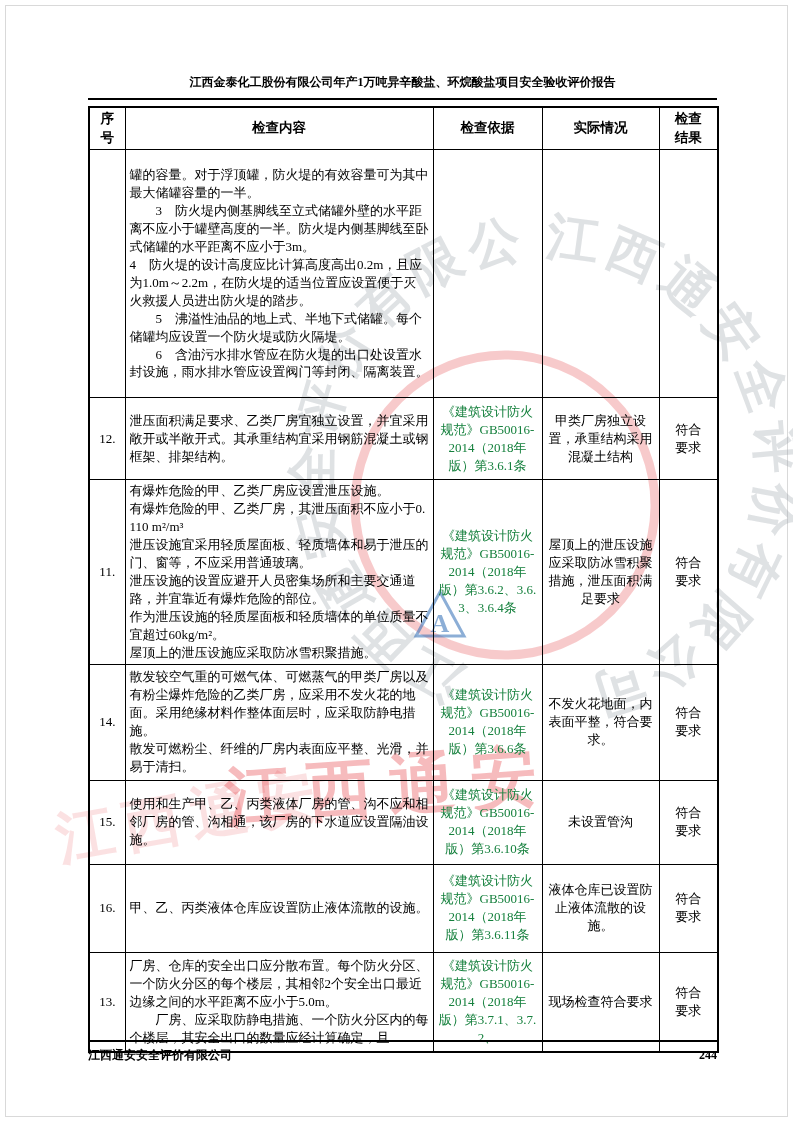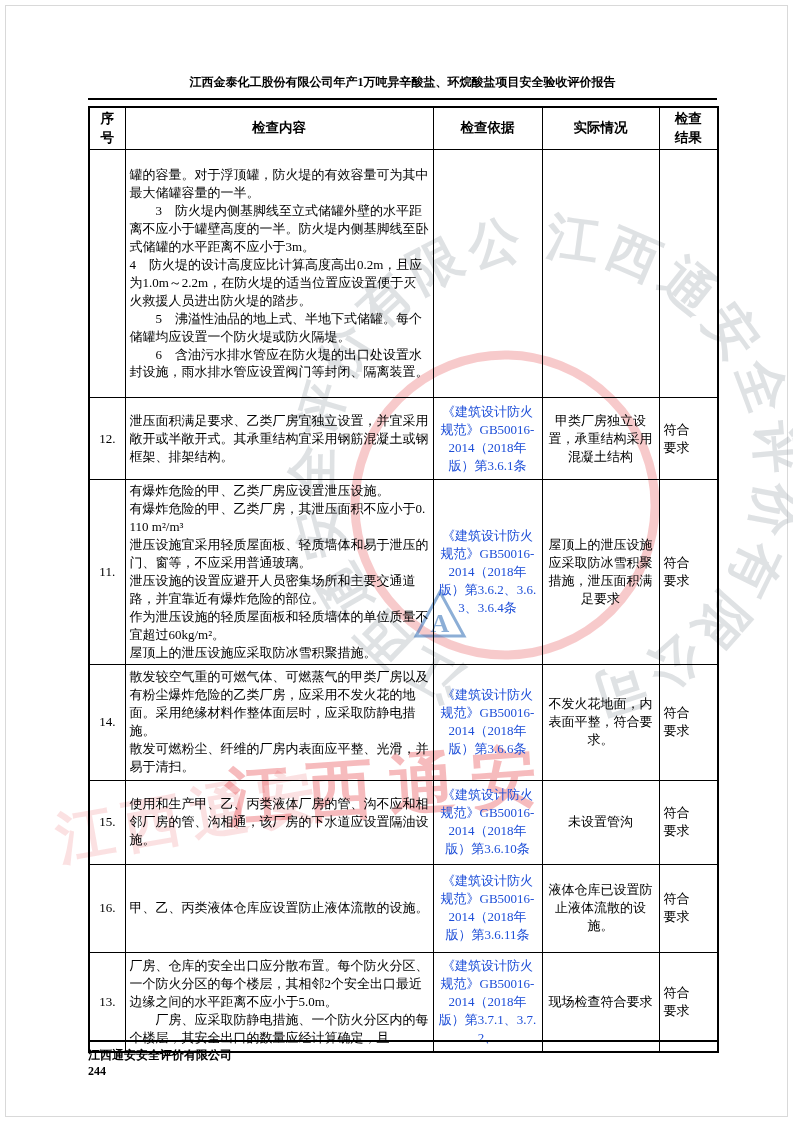--- a/index.html
+++ b/index.html
@@ -21,29 +21,29 @@
     border-collapse:collapse; table-layout:fixed;
     font-size:13px; line-height:1.38; border:2px solid #000;
   }
   .report-table th, .report-table td {
     border:1px solid #000; padding:2px 4px;
     white-space:pre-wrap; vertical-align:middle; word-break:break-all;
   }
   .report-table th { font-weight:bold; text-align:center; font-size:13.5px; }
   .cell-no { text-align:center; }
   .cell-content { text-align:left; padding:3px 5px; }
-  .cell-basis { text-align:center; color:#1d4ed8; }
+  .cell-basis { text-align:center; color:#15803d; }
   .cell-situation { text-align:center; }
-  .cell-result { }
+  .cell-result { text-align:center; }
 
   .doc-footer {
     position:absolute; top:1040px; left:88px; width:629px;
     border-top:2px solid #000; padding-top:5px;
     display:flex; align-items:baseline;
-    font-size:12px; font-weight:bold;flex-direction:column;
+    font-size:12px; font-weight:bold;
   }
   .footer-left { flex:1; text-align:left; }
   .footer-center { text-align:center; }
   .footer-right { flex:1; text-align:right; }
 
   
   .wm { position:absolute; pointer-events:none; }
   .wm-gray-seal { left:265px; top:190px; opacity:0.30; }
   .wm-red-ring { left:340px; top:340px; opacity:0.26; }
   .wm-red-text-1 {

